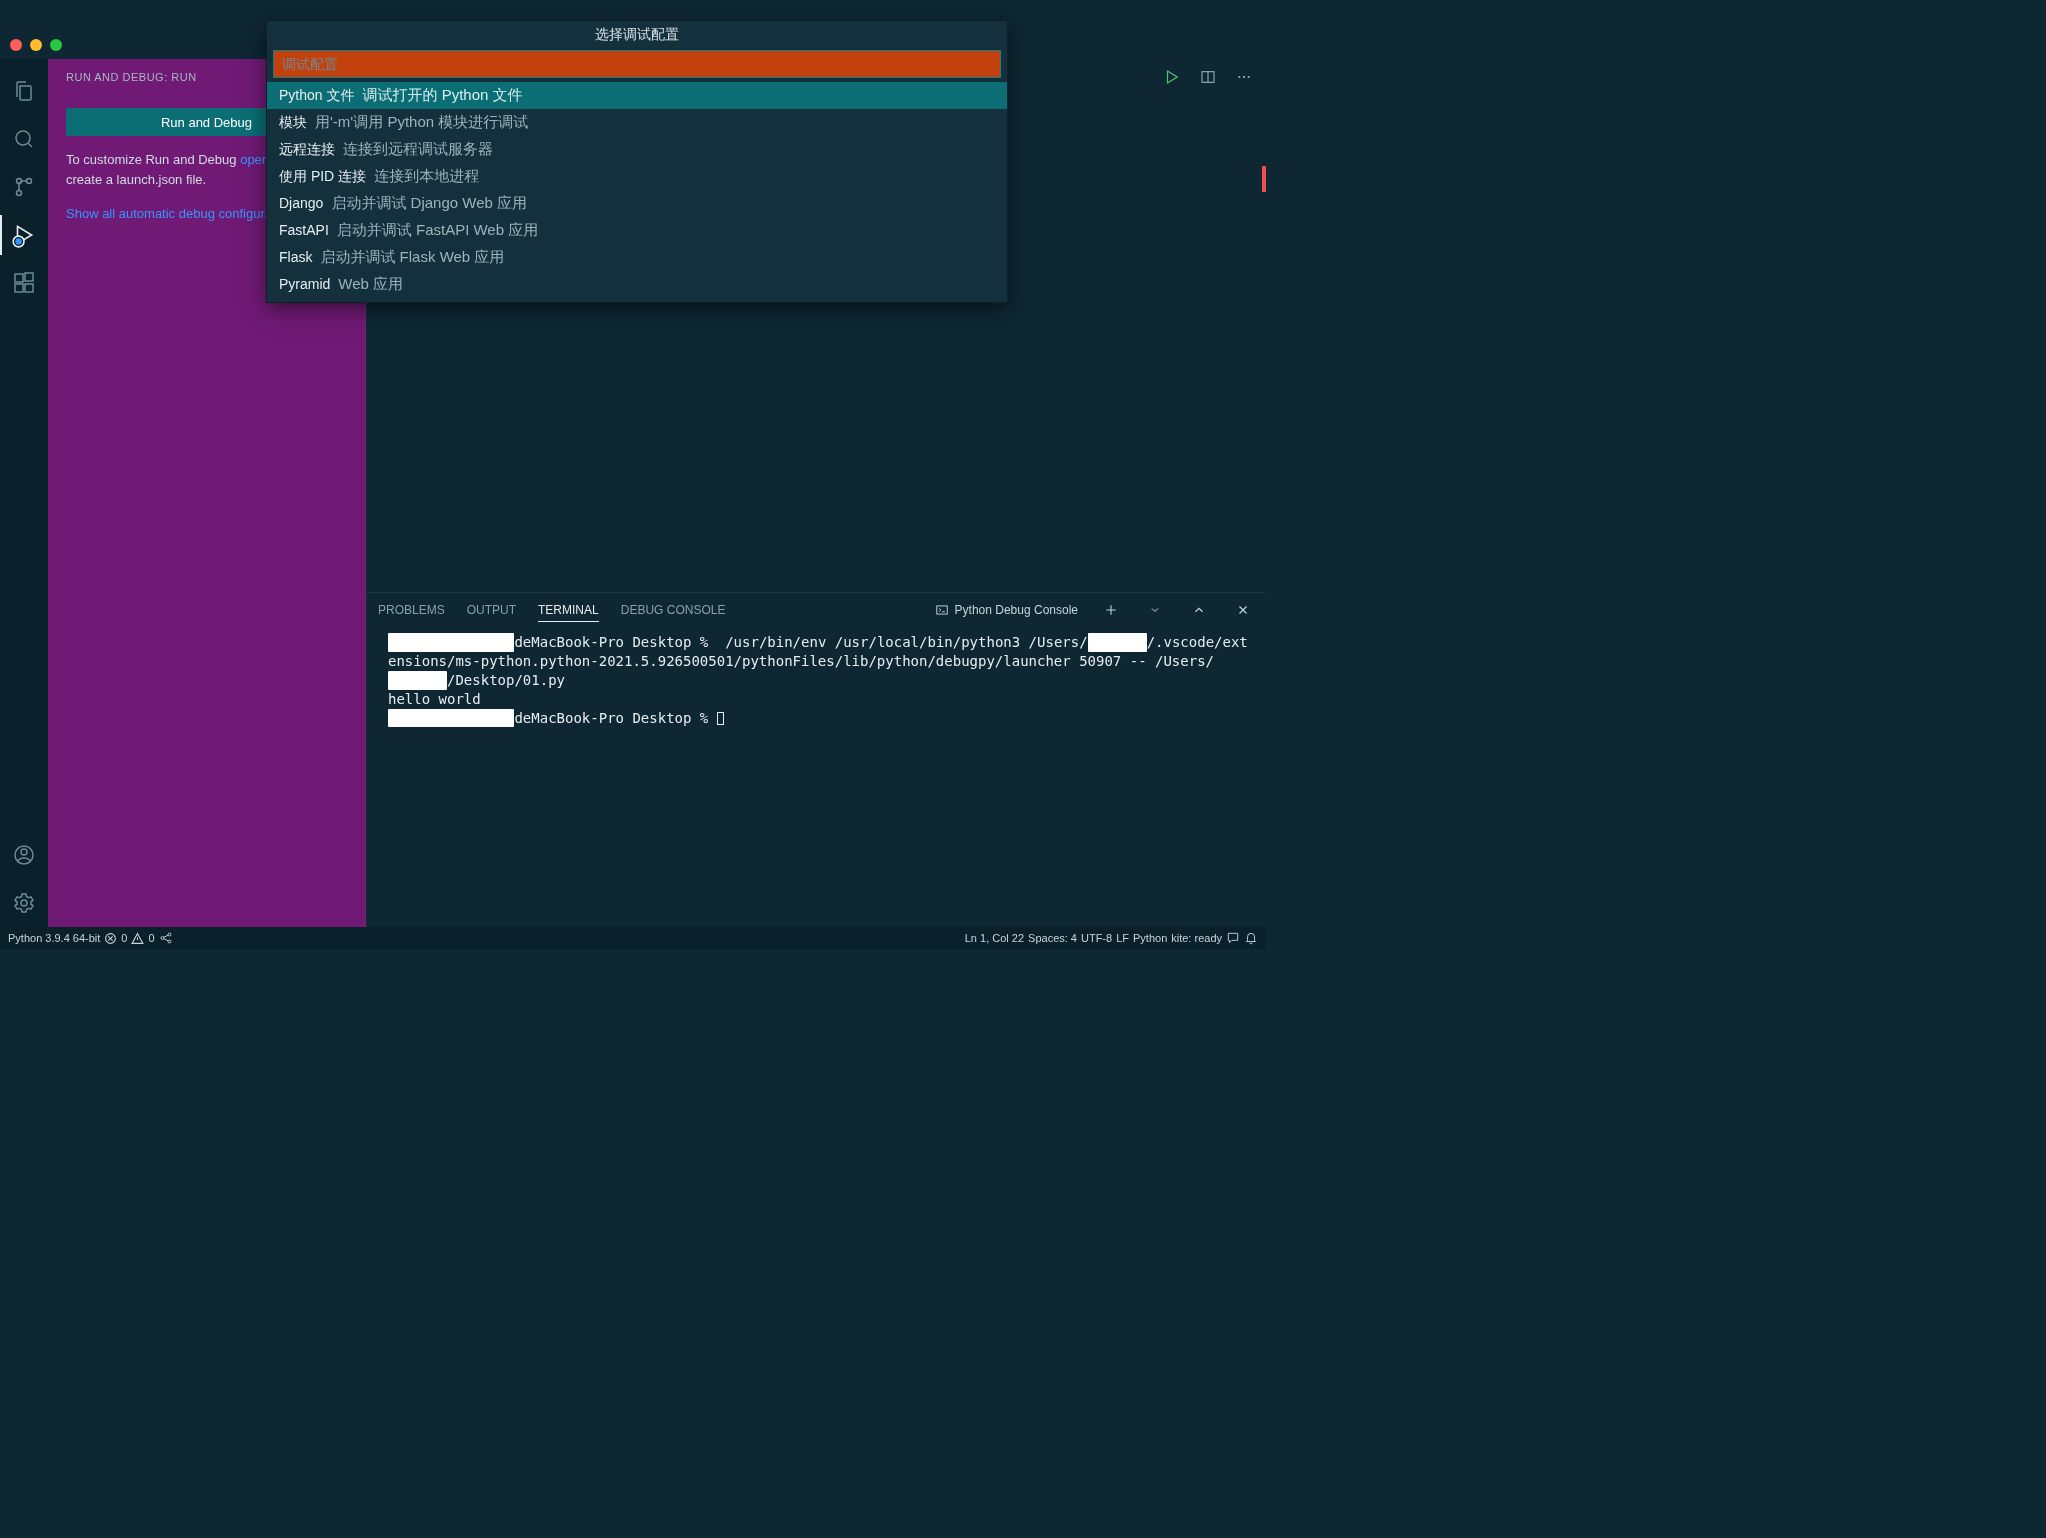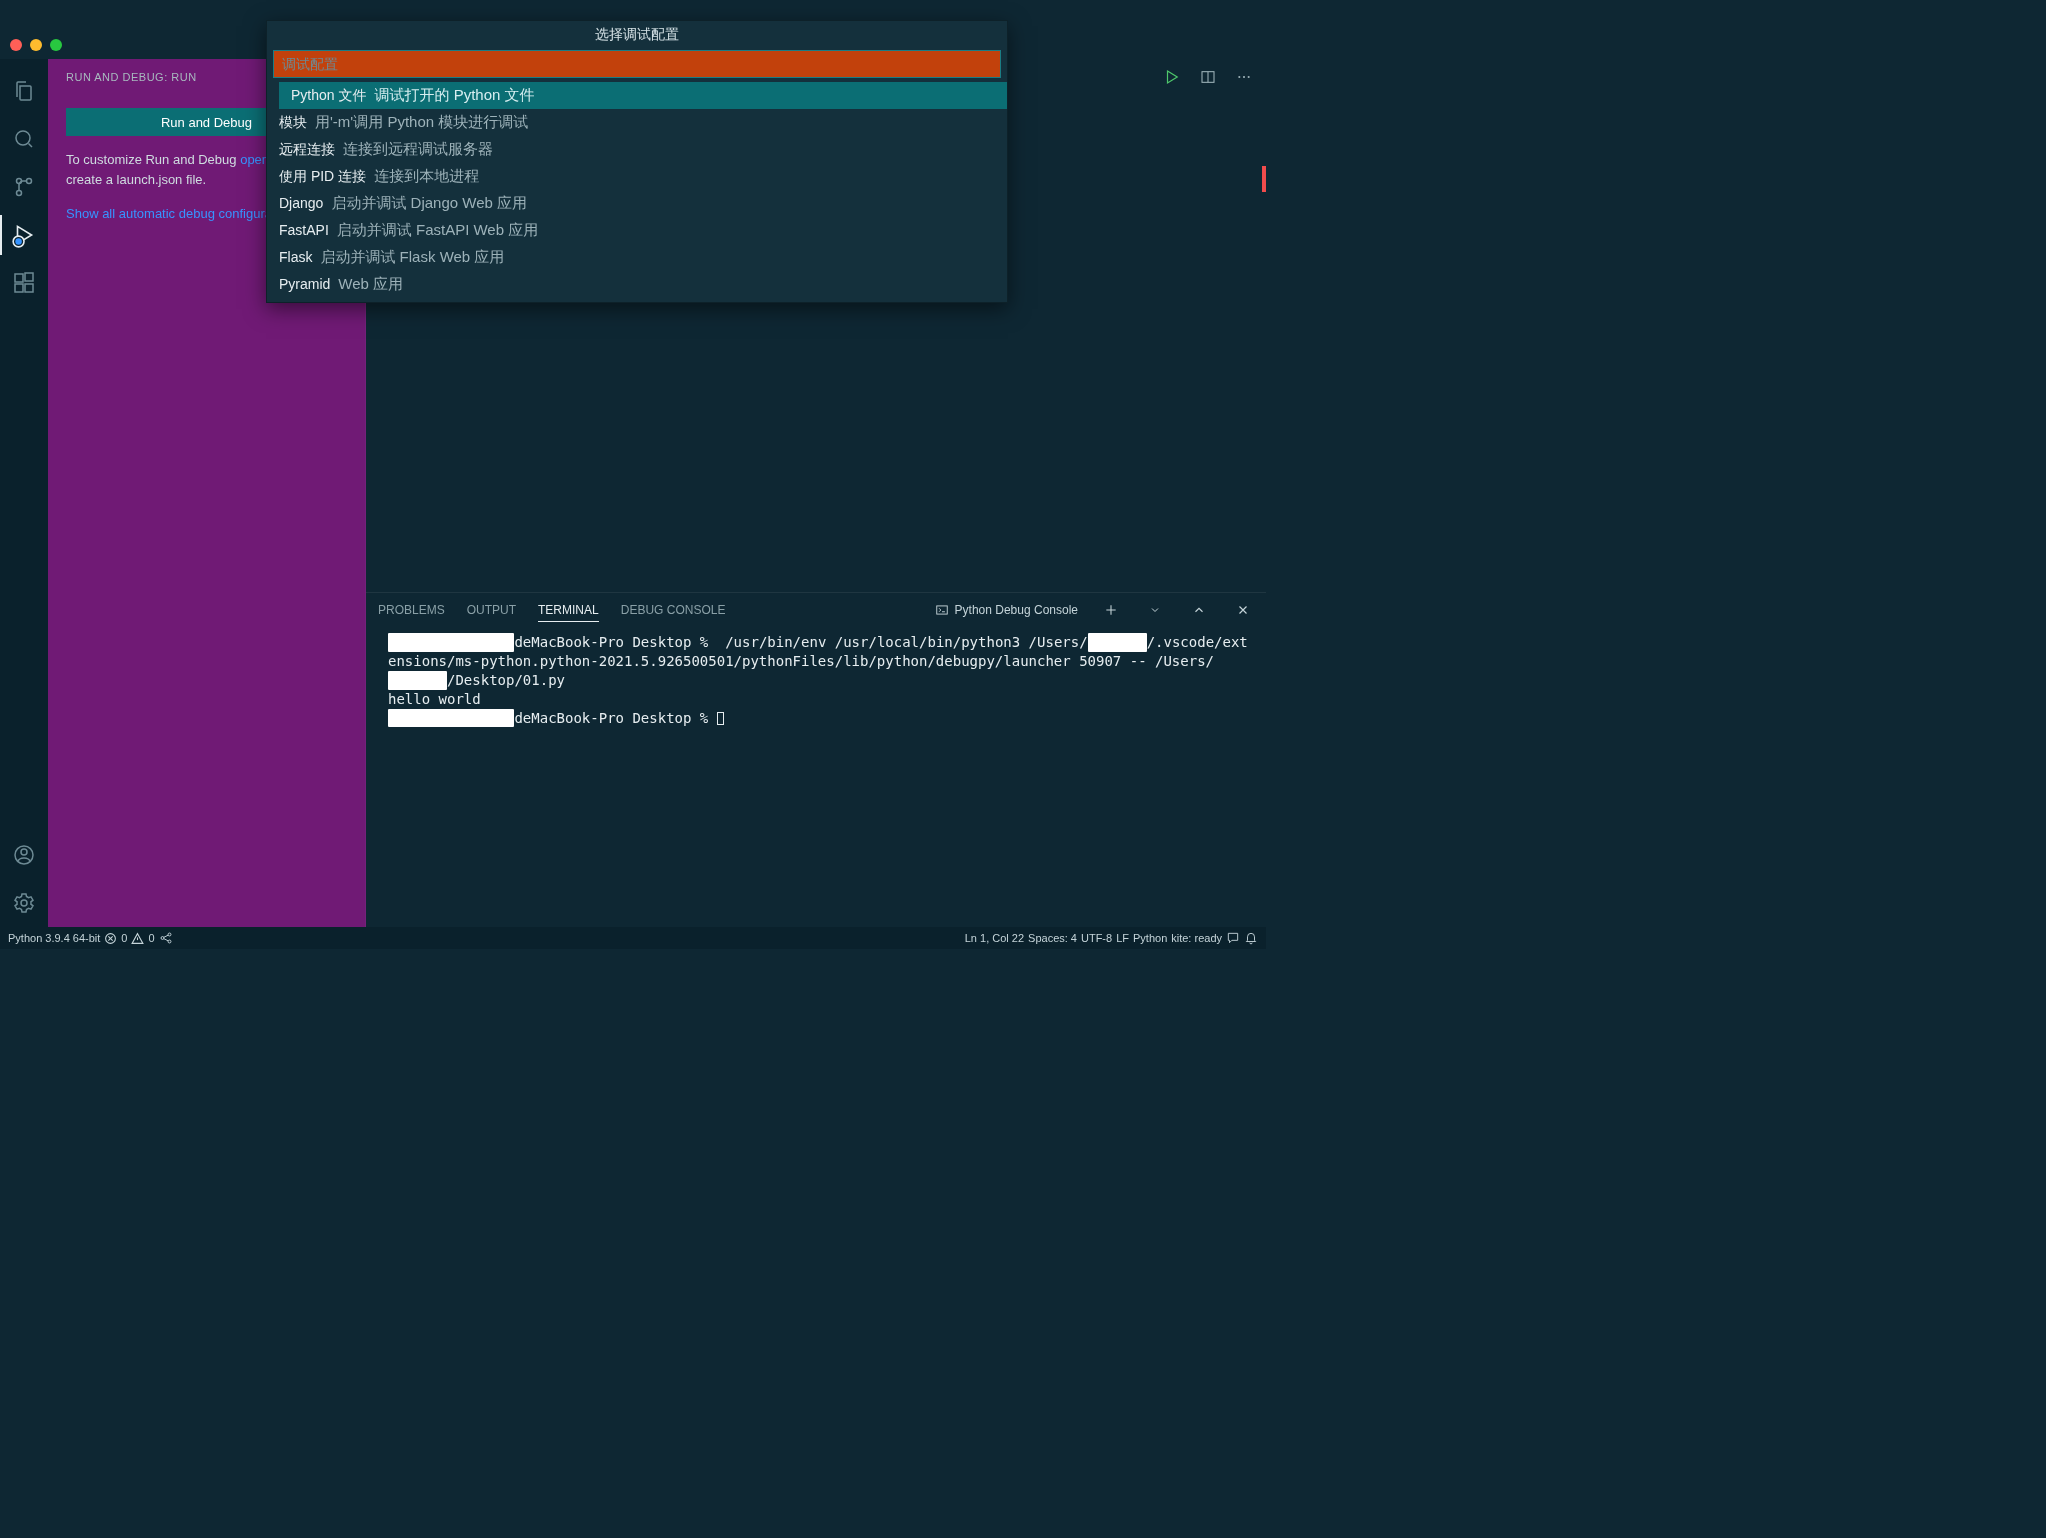--- a/index.html
+++ b/index.html
@@ -95,21 +95,21 @@
   margin: 0 6px 4px; background: #c2410c; border: 1px solid #1a7c84;
   color: #cdd9dd; padding: 5px 8px; font-size: 14px; outline: none;
   width: calc(100% - 12px);
 }
 .qp-input::placeholder { color: #6d8a94; }
 .qp-list { padding-bottom: 4px; }
 .qp-item {
   padding: 4px 12px; display: flex; align-items: baseline; gap: 8px;
   cursor: pointer; font-size: 14px;
 }
-.qp-item.selected { background: #0b6e74; margin-left: 12px; }
+.qp-item.selected { background: #0b6e74; }
 .qp-item .lbl { color: #e6edf0; }
 .qp-item .desc { color: #9db2b9; font-size: 15px; }
 .qp-item.selected .desc { color: #d6eef0; }
 
 
 .panel {
   height: 335px; background: #0e2733; border-top: 1px solid rgba(255,255,255,0.07);
   display: flex; flex-direction: column;
 }
 .panel-tabs {

